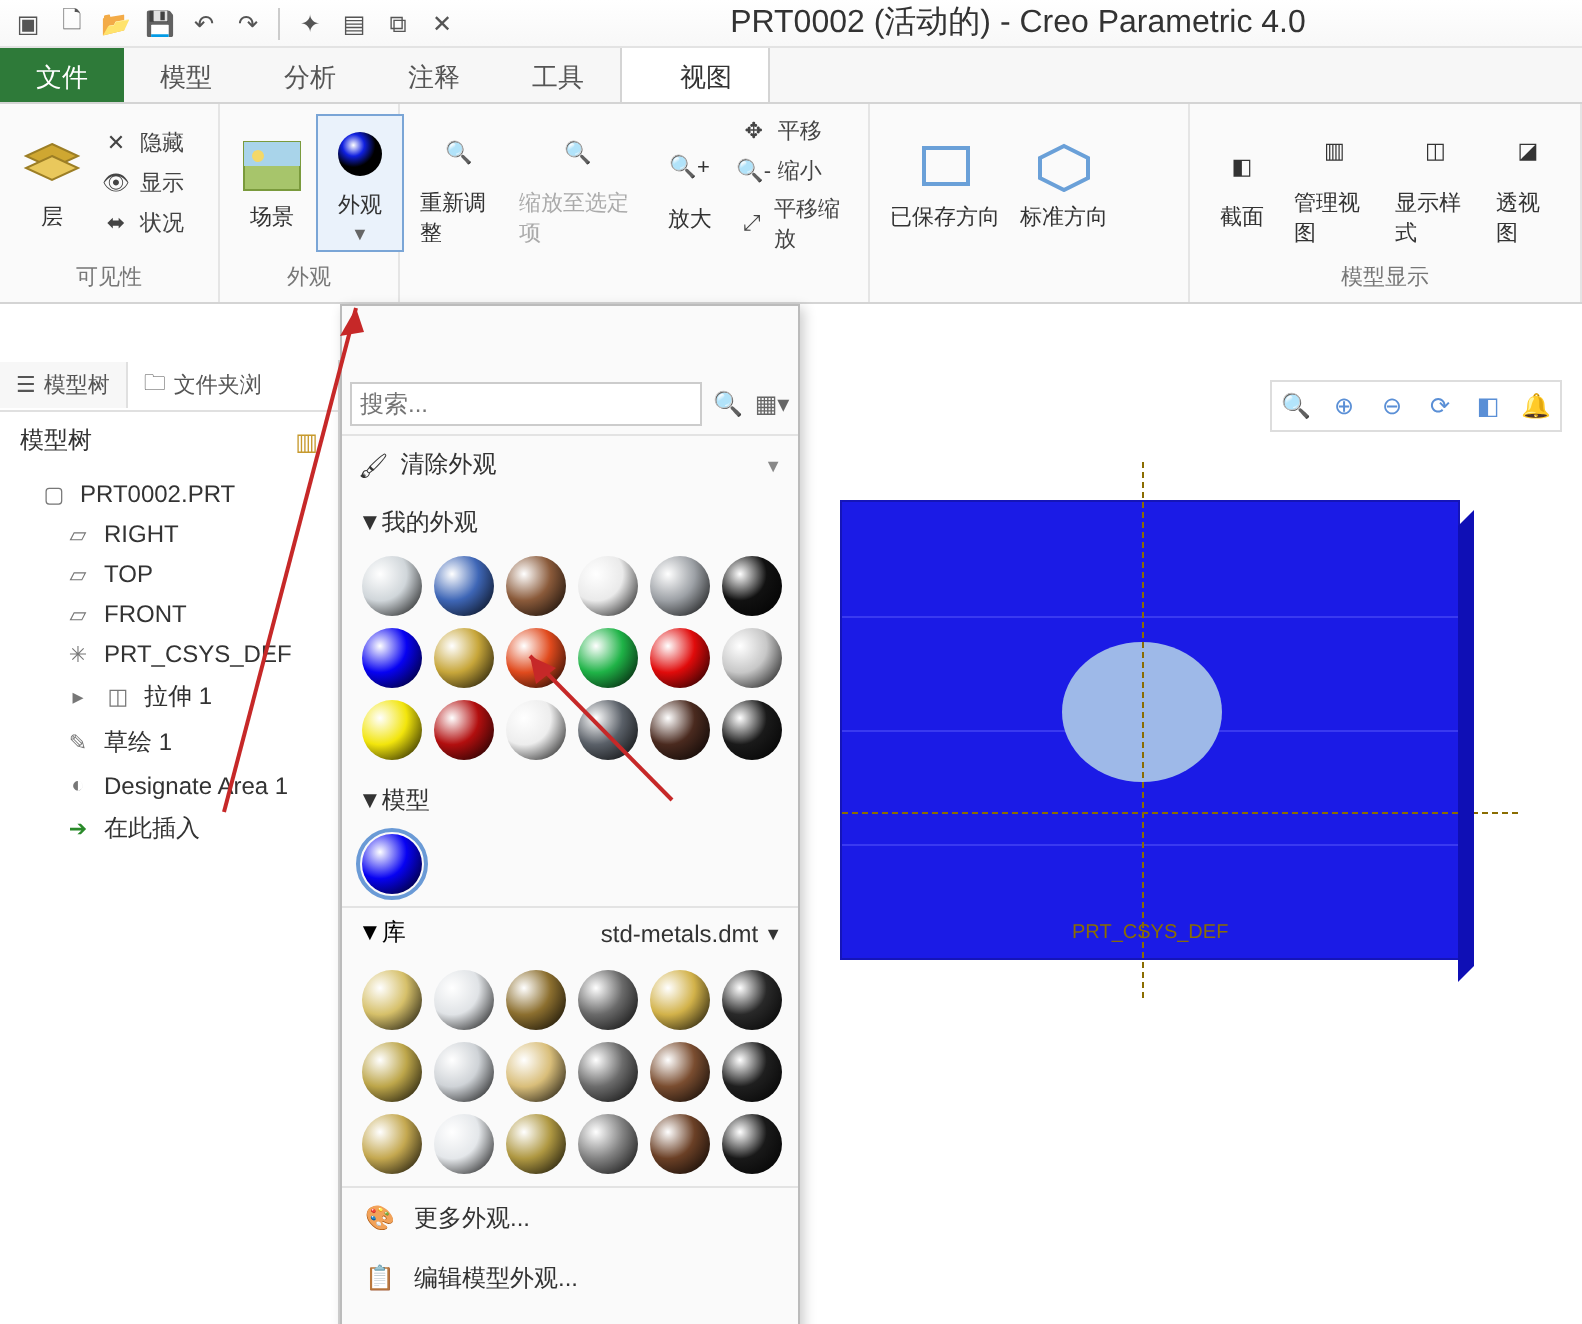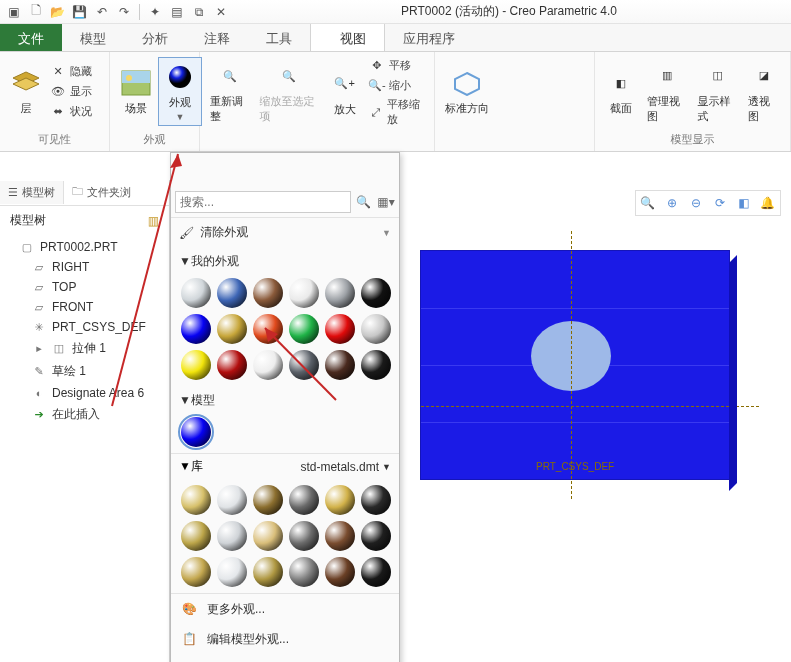--- a/index.html
+++ b/index.html
@@ -1,21 +1,21 @@
 <!DOCTYPE html>
 <html><head>
 <meta charset="utf-8">
 <style>
 * { box-sizing: border-box; margin: 0; padding: 0; font-family: "Microsoft YaHei", sans-serif; }
 body { width: 791px; height: 662px; background: #fff; overflow: hidden; position: relative; font-size: 12px; }
 .titlebar { height: 24px; background: linear-gradient(#fff,#f8f8f8); display:flex; align-items:center; padding: 0 4px; border-bottom:1px solid #e3e3e3;}
 .qat { display:flex; align-items:center; gap:2px; }
 .qat-btn { width:20px; height:20px; display:flex; align-items:center; justify-content:center; color:#555; }
 .qat-sep { width:1px; height:16px; background:#ccc; margin:0 3px;}
-.title-text { flex:1; text-align:center; color:#333; font-size:12px; }
+.title-text { flex:1; text-align:center; color:#333; font-size:16px; }
 .tabs { height: 28px; display:flex; background:#f7f7f7; border-bottom:1px solid #d4d4d4;}
 .tab { padding: 6px 18px; color:#555; font-size:13px; }
 .tab.file { background:#2e7a39; color:#fff; font-weight:500; }
 .tab.active { background:#fff; border-left:1px solid #d4d4d4; border-right:1px solid #d4d4d4; color:#333;padding-left:29px; }
 .ribbon { height: 100px; display:flex; background:#fafafa; border-bottom:1px solid #d4d4d4; }
 .group { border-right:1px solid #e5e5e5; padding:4px 6px; display:flex; flex-direction:column; justify-content:space-between; }
 .group-label { text-align:center; color:#777; font-size:11px; padding-top:2px; height:20px; line-height:20px;}
 .group-body { flex:1; display:flex; align-items:center; gap:2px;}
 .vbtn { display:flex; flex-direction:column; align-items:center; justify-content:center; gap:2px; padding:2px 4px; font-size:11px; color:#333; min-width:40px;}
 .vbtn .ico { width:32px; height:32px; display:flex; align-items:center; justify-content:center;}
@@ -77,21 +77,20 @@
   <div class="title-text">PRT0002 (活动的) - Creo Parametric 4.0</div>
 </div>
 
 <div class="tabs">
   <div class="tab file">文件</div>
   <div class="tab">模型</div>
   <div class="tab">分析</div>
   <div class="tab">注释</div>
   <div class="tab">工具</div>
   <div class="tab active">视图</div>
-  <div class="tab">应用程序</div>
 </div>
 
 <div class="ribbon">
   <div class="group" style="width:110px">
     <div class="group-body">
       <div class="vbtn">
         <div class="ico">
           <svg width="30" height="26">
               <polygon points="15,2 28,8 15,14 2,8" fill="#cfa731" stroke="#9c7e25"></polygon>
               <polygon points="15,8 28,14 15,20 2,14" fill="#e9c85c" stroke="#9c7e25"></polygon>
@@ -181,20 +180,28 @@
       </div>
     </div>
     <div class="group-label"></div>
   </div>
 
   <div class="group" style="width:160px">
     <div class="group-body">
       <div class="vbtn">
           <div class="ico">
             <svg width="30" height="26">
+              <rect x="4" y="4" width="22" height="18" fill="none" stroke="#6aa0d8" stroke-width="2"></rect>
+            </svg>
+          </div>
+          <span>已保存方向</span>
+        </div>
+      <div class="vbtn">
+          <div class="ico">
+            <svg width="30" height="26">
               <polygon points="15,3 27,9 27,19 15,25 3,19 3,9" fill="none" stroke="#6aa0d8" stroke-width="2"></polygon>
             </svg>
           </div>
           <span>标准方向</span>
         </div>
     </div>
     <div class="group-label"></div>
   </div>
 
   <div class="group" style="flex:1">
@@ -260,21 +267,21 @@
         <span class="tree-icon">▸</span>
         <span class="tree-icon">◫</span>
         <span>拉伸 1</span>
       </div>
     <div class="tree-item sub">
         <span class="tree-icon">✎</span>
         <span>草绘 1</span>
       </div>
     <div class="tree-item sub">
         <span class="tree-icon">◐</span>
-        <span>Designate Area 6</span>
+        <span>Designate Area 1</span>
       </div>
     <div class="tree-item sub">
         <span class="tree-icon" style="color:#2a8a2a">➔</span>
         <span>在此插入</span>
       </div>
   </div>
 </div>
 
 <div class="viewport">
   <div class="view-toolbar">

